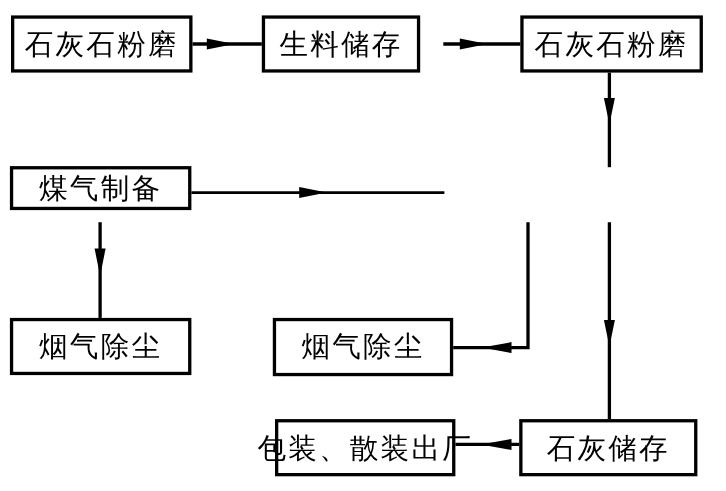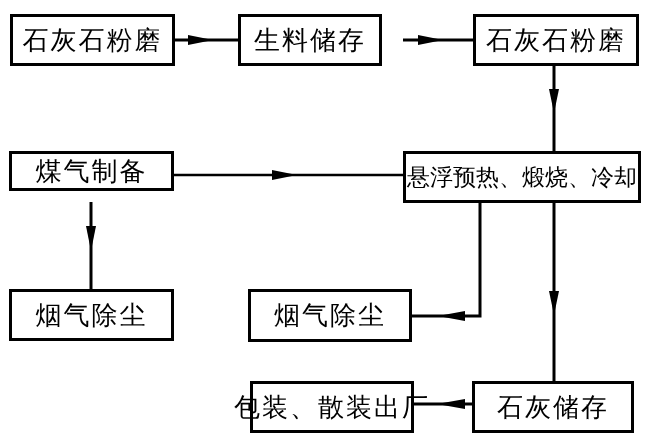--- a/index.html
+++ b/index.html
@@ -83,21 +83,20 @@
   </svg>
 
   <div id="n1" class="node">石灰石粉磨</div>
 
   <div id="n2" class="node">生料储存</div>
 
   <div id="n3" class="node">石灰石粉磨</div>
 
   <div id="n4" class="node">煤气制备</div>
 
-  <div id="n5" class="node wide">悬浮预热、煅烧、冷却</div>
 
   <div id="n6" class="node">烟气除尘</div>
 
   <div id="n7" class="node">烟气除尘</div>
 
   <div id="n8" class="node">包装、散装出厂</div>
 
   <div id="n9" class="node">石灰储存</div>
 
 </div>

